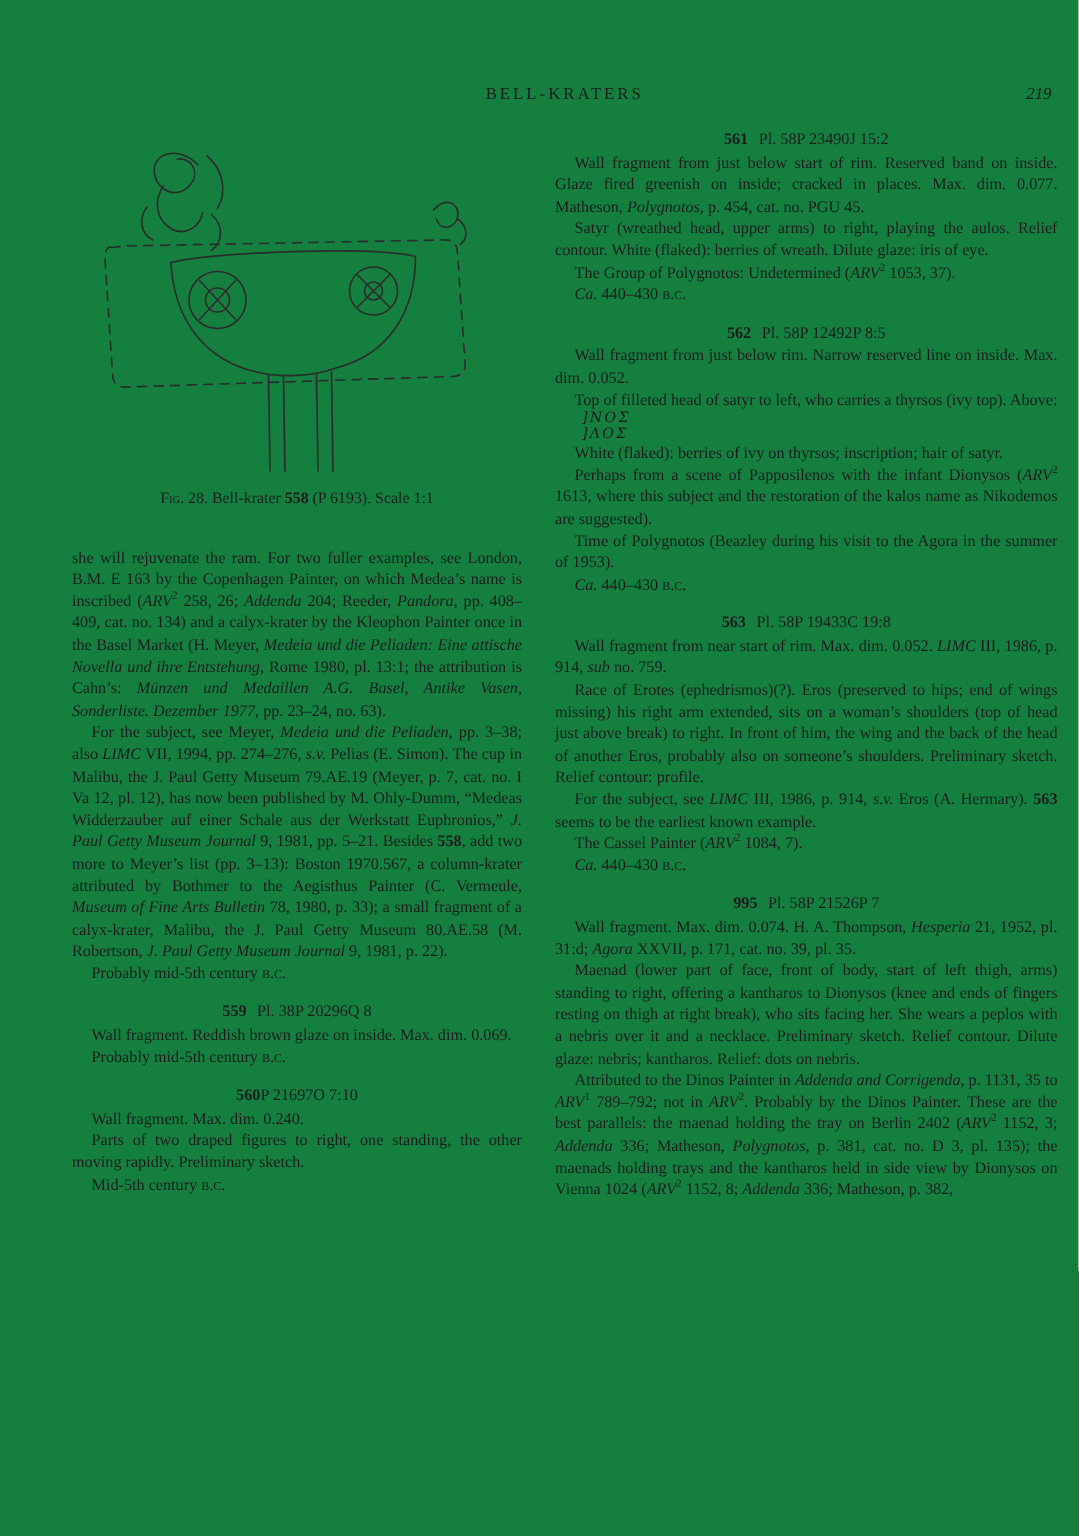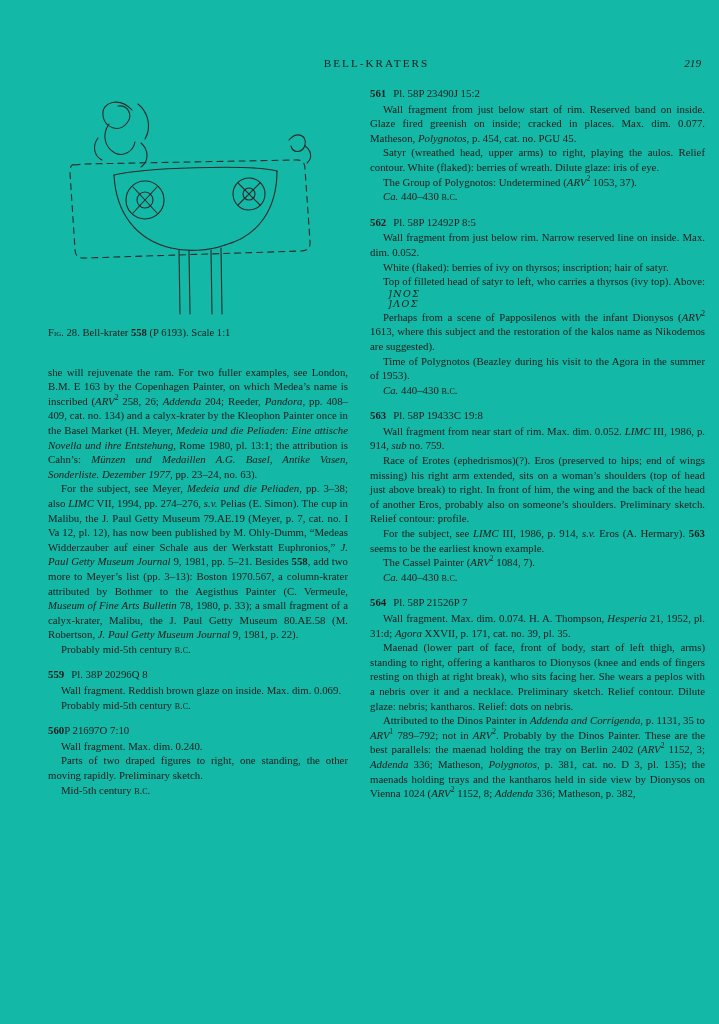--- a/index.html
+++ b/index.html
@@ -1,42 +1,42 @@
 <!DOCTYPE html>
 <html><head>
 <meta charset="utf-8">
 <style>
   html,body{margin:0;padding:0;background:#f7f6f2;}
   .page{
     position:relative;
     width:719px;height:1024px;
     box-sizing:border-box;
-    background:#14b8a6;
+    background:#15803d;
     padding:56px 14px 0 48px;
     overflow:hidden;
     font-family:"Liberation Serif","DejaVu Serif",serif;
     font-size:10.8px;line-height:14.6px;color:#1b1b1b;
   }
   .pg-header{position:relative;text-align:center;height:16px;margin-bottom:14px;}
   .pg-title{letter-spacing:2px;font-size:11.2px;}
   .pg-num{position:absolute;right:4px;top:0;font-size:11.2px;font-style:italic;}
   .cols{display:grid;grid-template-columns:300px 335px;column-gap:22px;}
   .col{min-width:0;}
   figure{margin:4px 0 24px 0;}
   .sketch{display:block;margin:0 auto;}
-  .caption{margin-top:8px;font-size:10.6px;}
+  .caption{margin-top:8px;text-align:center;font-size:10.6px;}
   .para{margin:0;text-indent:13px;text-align:justify;}
   .para.cont{text-indent:0;}
   .i{font-style:italic;}
   .b{font-weight:bold;}
   .sup{font-size:7.5px;vertical-align:super;line-height:0;}
   .sc{font-variant:small-caps;}
   .entry{margin-top:11px;}
   .col-right .entry:first-child{margin-top:0;}
-  .entry-head{display:flex;justify-content:flex-start;align-items:baseline;margin-bottom:1px;}
+  .entry-head{display:flex;justify-content:center;align-items:baseline;margin-bottom:1px;}
   .eh-left .plate{margin-left:7px;}
   .inscr{
     display:inline-block;vertical-align:middle;margin-left:5px;
     font-family:"DejaVu Serif",serif;font-style:italic;
     font-size:9.5px;line-height:10.5px;letter-spacing:1.5px;
   }
   .inscr-line{display:block;}
 </style>
 </head>
 <body>
@@ -130,41 +130,41 @@
             <p class="para"><span>The Group of Polygnotos: Undetermined (</span><span class="i">ARV</span><span class="sup">2</span><span> 1053, 37).</span></p>
             <p class="para"><span class="i">Ca.</span><span> 440–430 </span><span class="sc">b.c.</span></p>
           </div>
           <div class="entry">
             <div class="entry-head">
               <span class="eh-left"><span class="b">562</span><span class="plate">Pl. 58</span></span>
               <span>P 12492</span>
               <span>P 8:5</span>
             </div>
             <p class="para"><span>Wall fragment from just below rim. Narrow reserved line on inside. Max. dim. 0.052.</span></p>
+            <p class="para"><span>Top of filleted head of satyr to left, who carries a thyrsos (ivy top). Above: </span><span class="inscr"><span class="inscr-line">]ΝΟΣ</span><span class="inscr-line">]ΛΟΣ</span></span></p>
             <p class="para"><span>White (flaked): berries of ivy on thyrsos; inscription; hair of satyr.</span></p>
-            <p class="para"><span>Top of filleted head of satyr to left, who carries a thyrsos (ivy top). Above: </span><span class="inscr"><span class="inscr-line">]ΝΟΣ</span><span class="inscr-line">]ΛΟΣ</span></span></p>
             <p class="para"><span>Perhaps from a scene of Papposilenos with the infant Dionysos (</span><span class="i">ARV</span><span class="sup">2</span><span> 1613, where this subject and the restoration of the kalos name as Nikodemos are suggested).</span></p>
             <p class="para"><span>Time of Polygnotos (Beazley during his visit to the Agora in the summer of 1953).</span></p>
             <p class="para"><span class="i">Ca.</span><span> 440–430 </span><span class="sc">b.c.</span></p>
           </div>
           <div class="entry">
             <div class="entry-head">
               <span class="eh-left"><span class="b">563</span><span class="plate">Pl. 58</span></span>
               <span>P 19433</span>
               <span>C 19:8</span>
             </div>
             <p class="para"><span>Wall fragment from near start of rim. Max. dim. 0.052. </span><span class="i">LIMC</span><span> III, 1986, p. 914, </span><span class="i">sub</span><span> no. 759.</span></p>
             <p class="para"><span>Race of Erotes (ephedrismos)(?). Eros (preserved to hips; end of wings missing) his right arm extended, sits on a woman’s shoulders (top of head just above break) to right. In front of him, the wing and the back of the head of another Eros, probably also on someone’s shoulders. Preliminary sketch. Relief contour: profile.</span></p>
             <p class="para"><span>For the subject, see </span><span class="i">LIMC</span><span> III, 1986, p. 914, </span><span class="i">s.v.</span><span> Eros (A. Hermary). </span><span class="b">563</span><span> seems to be the earliest known example.</span></p>
             <p class="para"><span>The Cassel Painter (</span><span class="i">ARV</span><span class="sup">2</span><span> 1084, 7).</span></p>
             <p class="para"><span class="i">Ca.</span><span> 440–430 </span><span class="sc">b.c.</span></p>
           </div>
           <div class="entry">
             <div class="entry-head">
-              <span class="eh-left"><span class="b">564</span><span class="plate">Pl. 58</span></span>
+              <span class="eh-left"><span class="b">995</span><span class="plate">Pl. 58</span></span>
               <span>P 21526</span>
               <span>P 7</span>
             </div>
             <p class="para"><span>Wall fragment. Max. dim. 0.074. H. A. Thompson, </span><span class="i">Hesperia</span><span> 21, 1952, pl. 31:d; </span><span class="i">Agora</span><span> XXVII, p. 171, cat. no. 39, pl. 35.</span></p>
             <p class="para"><span>Maenad (lower part of face, front of body, start of left thigh, arms) standing to right, offering a kantharos to Dionysos (knee and ends of fingers resting on thigh at right break), who sits facing her. She wears a peplos with a nebris over it and a necklace. Preliminary sketch. Relief contour. Dilute glaze: nebris; kantharos. Relief: dots on nebris.</span></p>
             <p class="para"><span>Attributed to the Dinos Painter in </span><span class="i">Addenda and Corrigenda</span><span>, p. 1131, 35 to </span><span class="i">ARV</span><span class="sup">1</span><span> 789–792; not in </span><span class="i">ARV</span><span class="sup">2</span><span>. Probably by the Dinos Painter. These are the best parallels: the maenad holding the tray on Berlin 2402 (</span><span class="i">ARV</span><span class="sup">2</span><span> 1152, 3; </span><span class="i">Addenda</span><span> 336; Matheson, </span><span class="i">Polygnotos</span><span>, p. 381, cat. no. D 3, pl. 135); the maenads holding trays and the kantharos held in side view by Dionysos on Vienna 1024 (</span><span class="i">ARV</span><span class="sup">2</span><span> 1152, 8; </span><span class="i">Addenda</span><span> 336; Matheson, p. 382,</span></p>
           </div>
         </div>
     </div>
 

